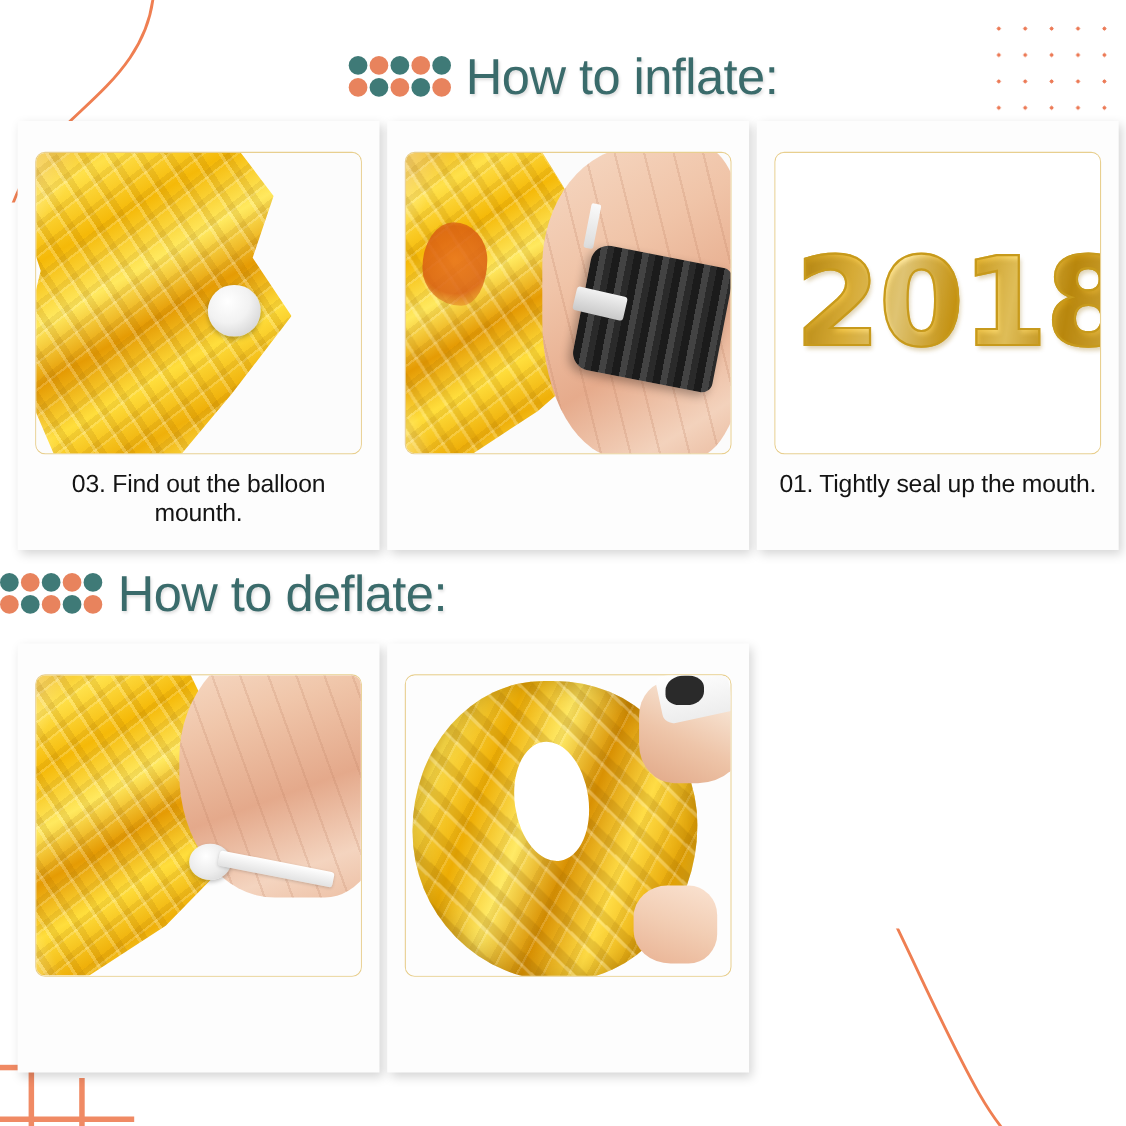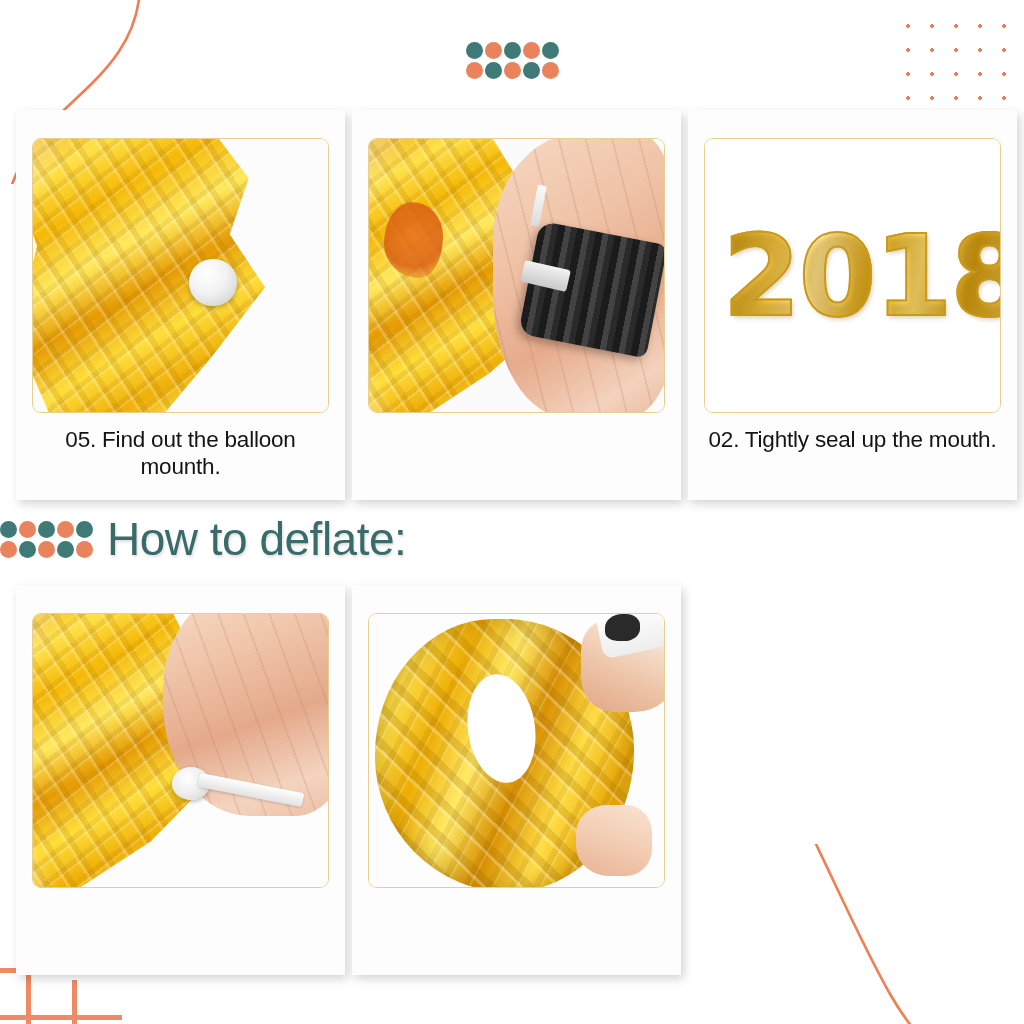--- a/index.html
+++ b/index.html
@@ -365,31 +365,32 @@
         <i class="dot-orange"></i>
         <i class="dot-teal"></i>
         <i class="dot-orange"></i>
         <i class="dot-teal"></i>
       <i class="dot-orange"></i>
         <i class="dot-teal"></i>
         <i class="dot-orange"></i>
         <i class="dot-teal"></i>
         <i class="dot-orange"></i>
     </div>
+    <div class="head-title">How to inflate:</div>
   </div>
 
   <div class="row row-1">
 
     <div class="card">
       <div class="photo">
         <div class="p1-bg"></div>
         <div class="p1-foil gold-sheet"></div>
         <div class="p1-valve"></div>
       </div>
-      <div class="caption">05. Find out the balloon mounth.</div>
+      <div class="caption">03. Find out the balloon mounth.</div>
     </div>
 
     <div class="card">
       <div class="photo">
         <div class="p2-bg"></div>
         <div class="p2-foil gold-sheet"></div>
         <div class="p2-orange"></div>
         <div class="p2-hand"></div>
         <div class="p2-straw"></div>
         <div class="p2-pump"></div>
@@ -397,21 +398,21 @@
       </div>
     </div>
 
     <div class="card">
       <div class="photo">
         <div class="p3-bg"></div>
         <div class="num-row">
           <span class="num">2018</span>
         </div>
       </div>
-      <div class="caption">02. Tightly seal up the mouth.</div>
+      <div class="caption">01. Tightly seal up the mouth.</div>
     </div>
 
   </div>
 
   <div class="section-head head-2">
     <div class="dotblock">
       <i class="dot-teal"></i>
         <i class="dot-orange"></i>
         <i class="dot-teal"></i>
         <i class="dot-orange"></i>

